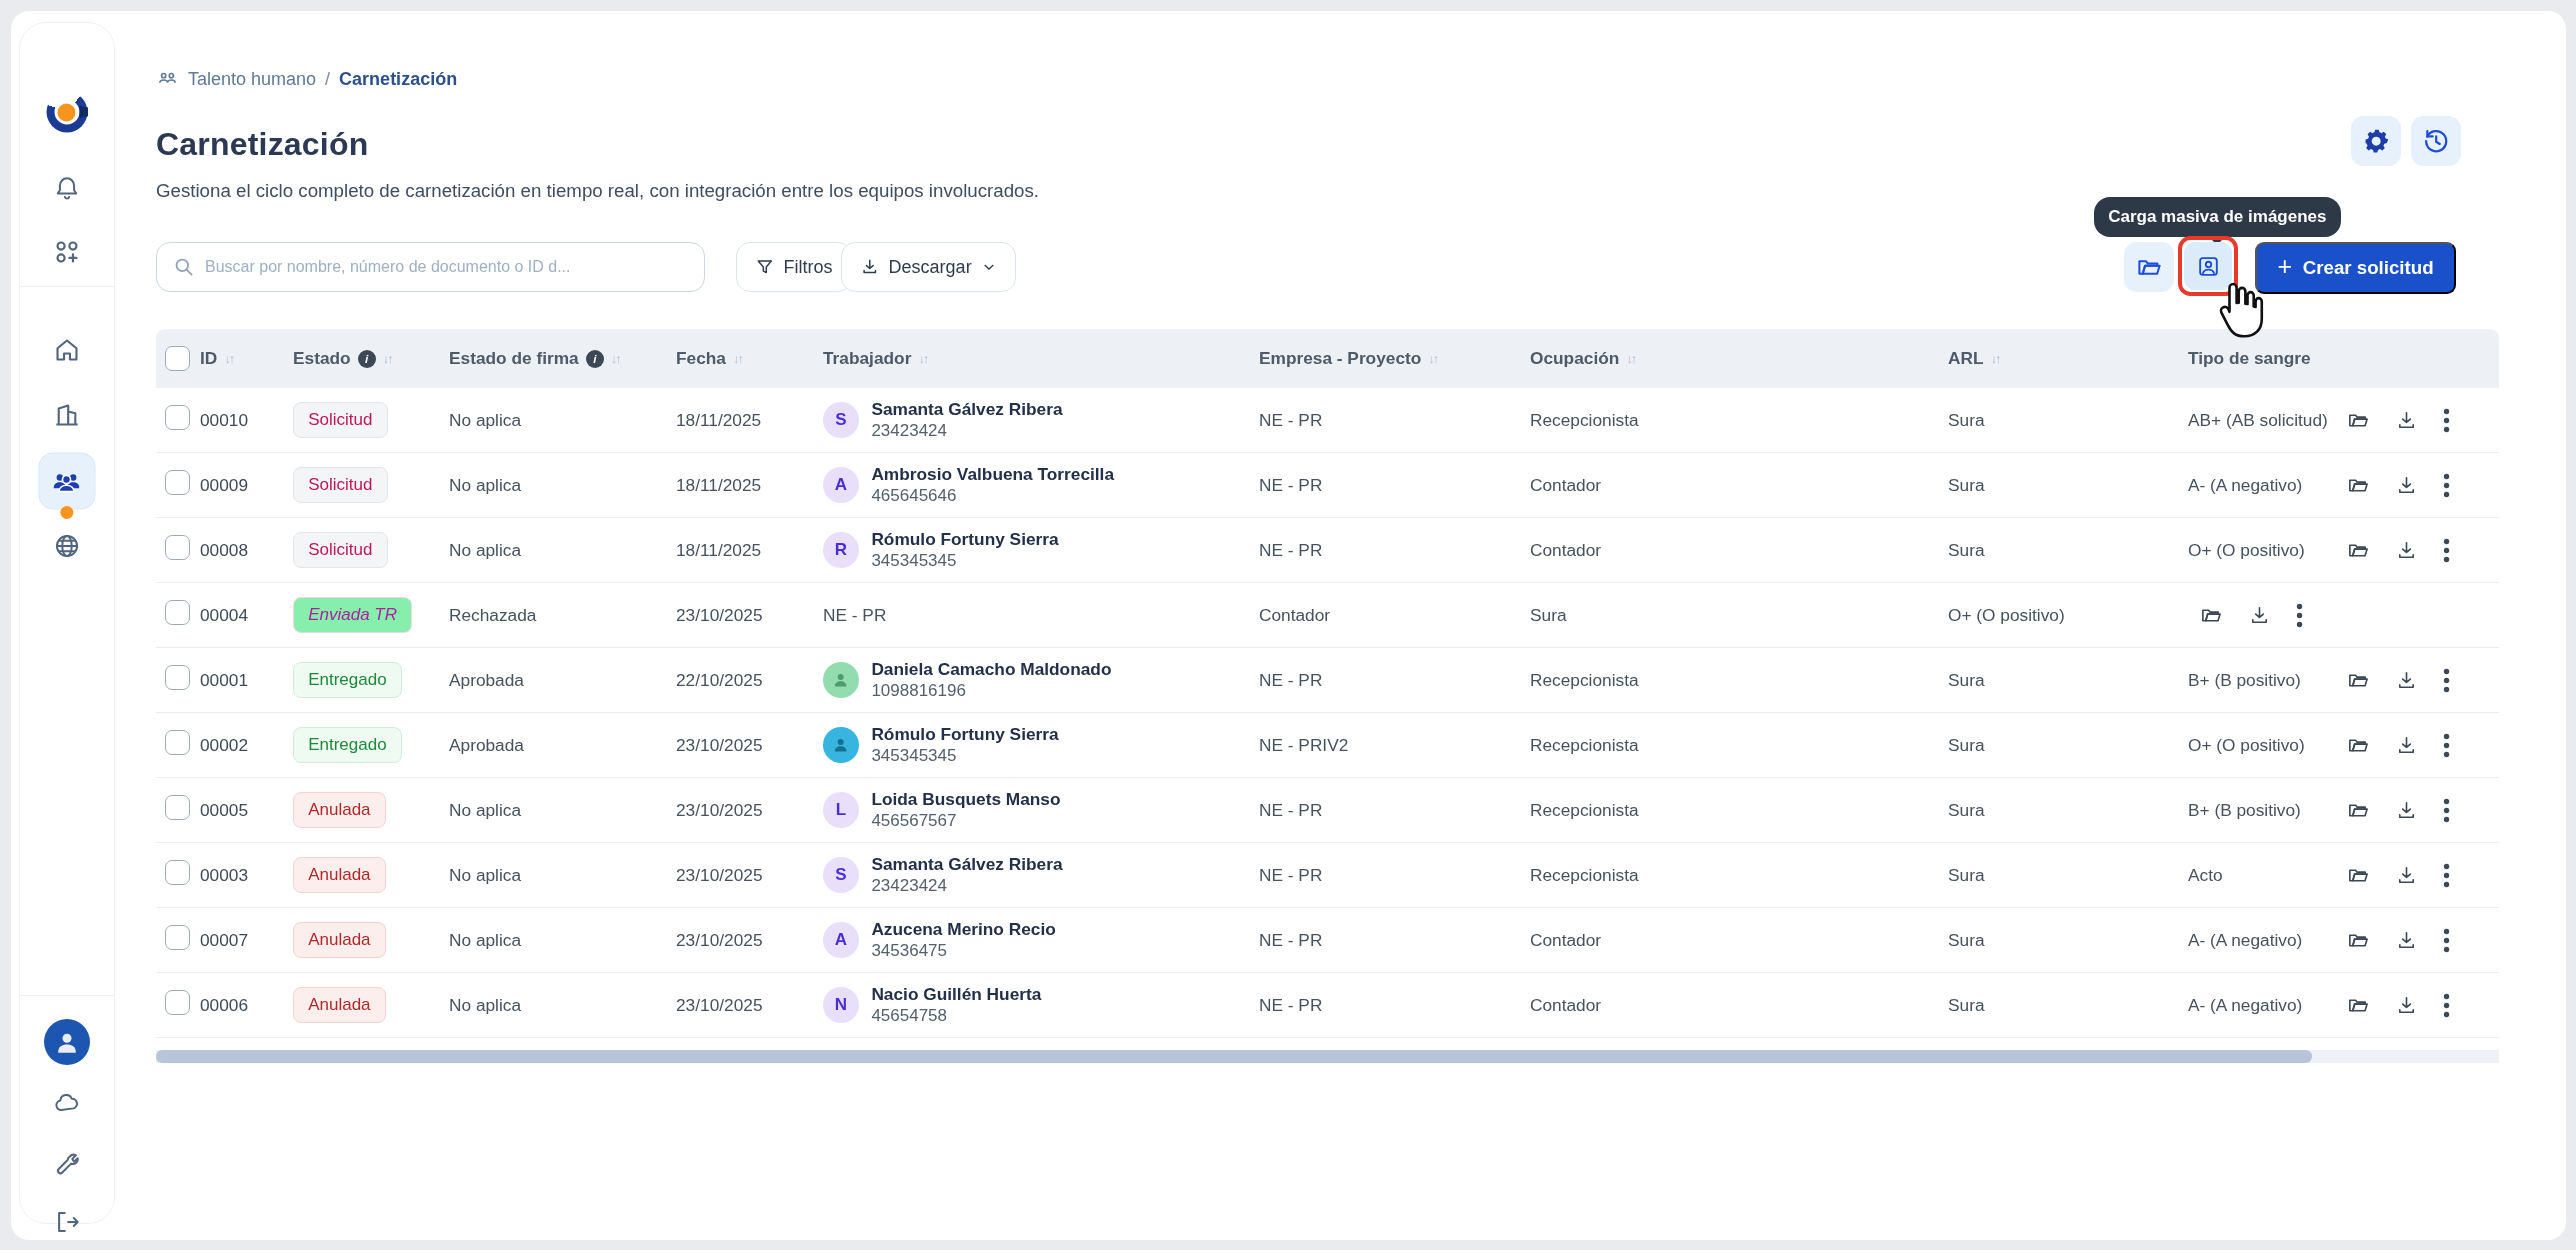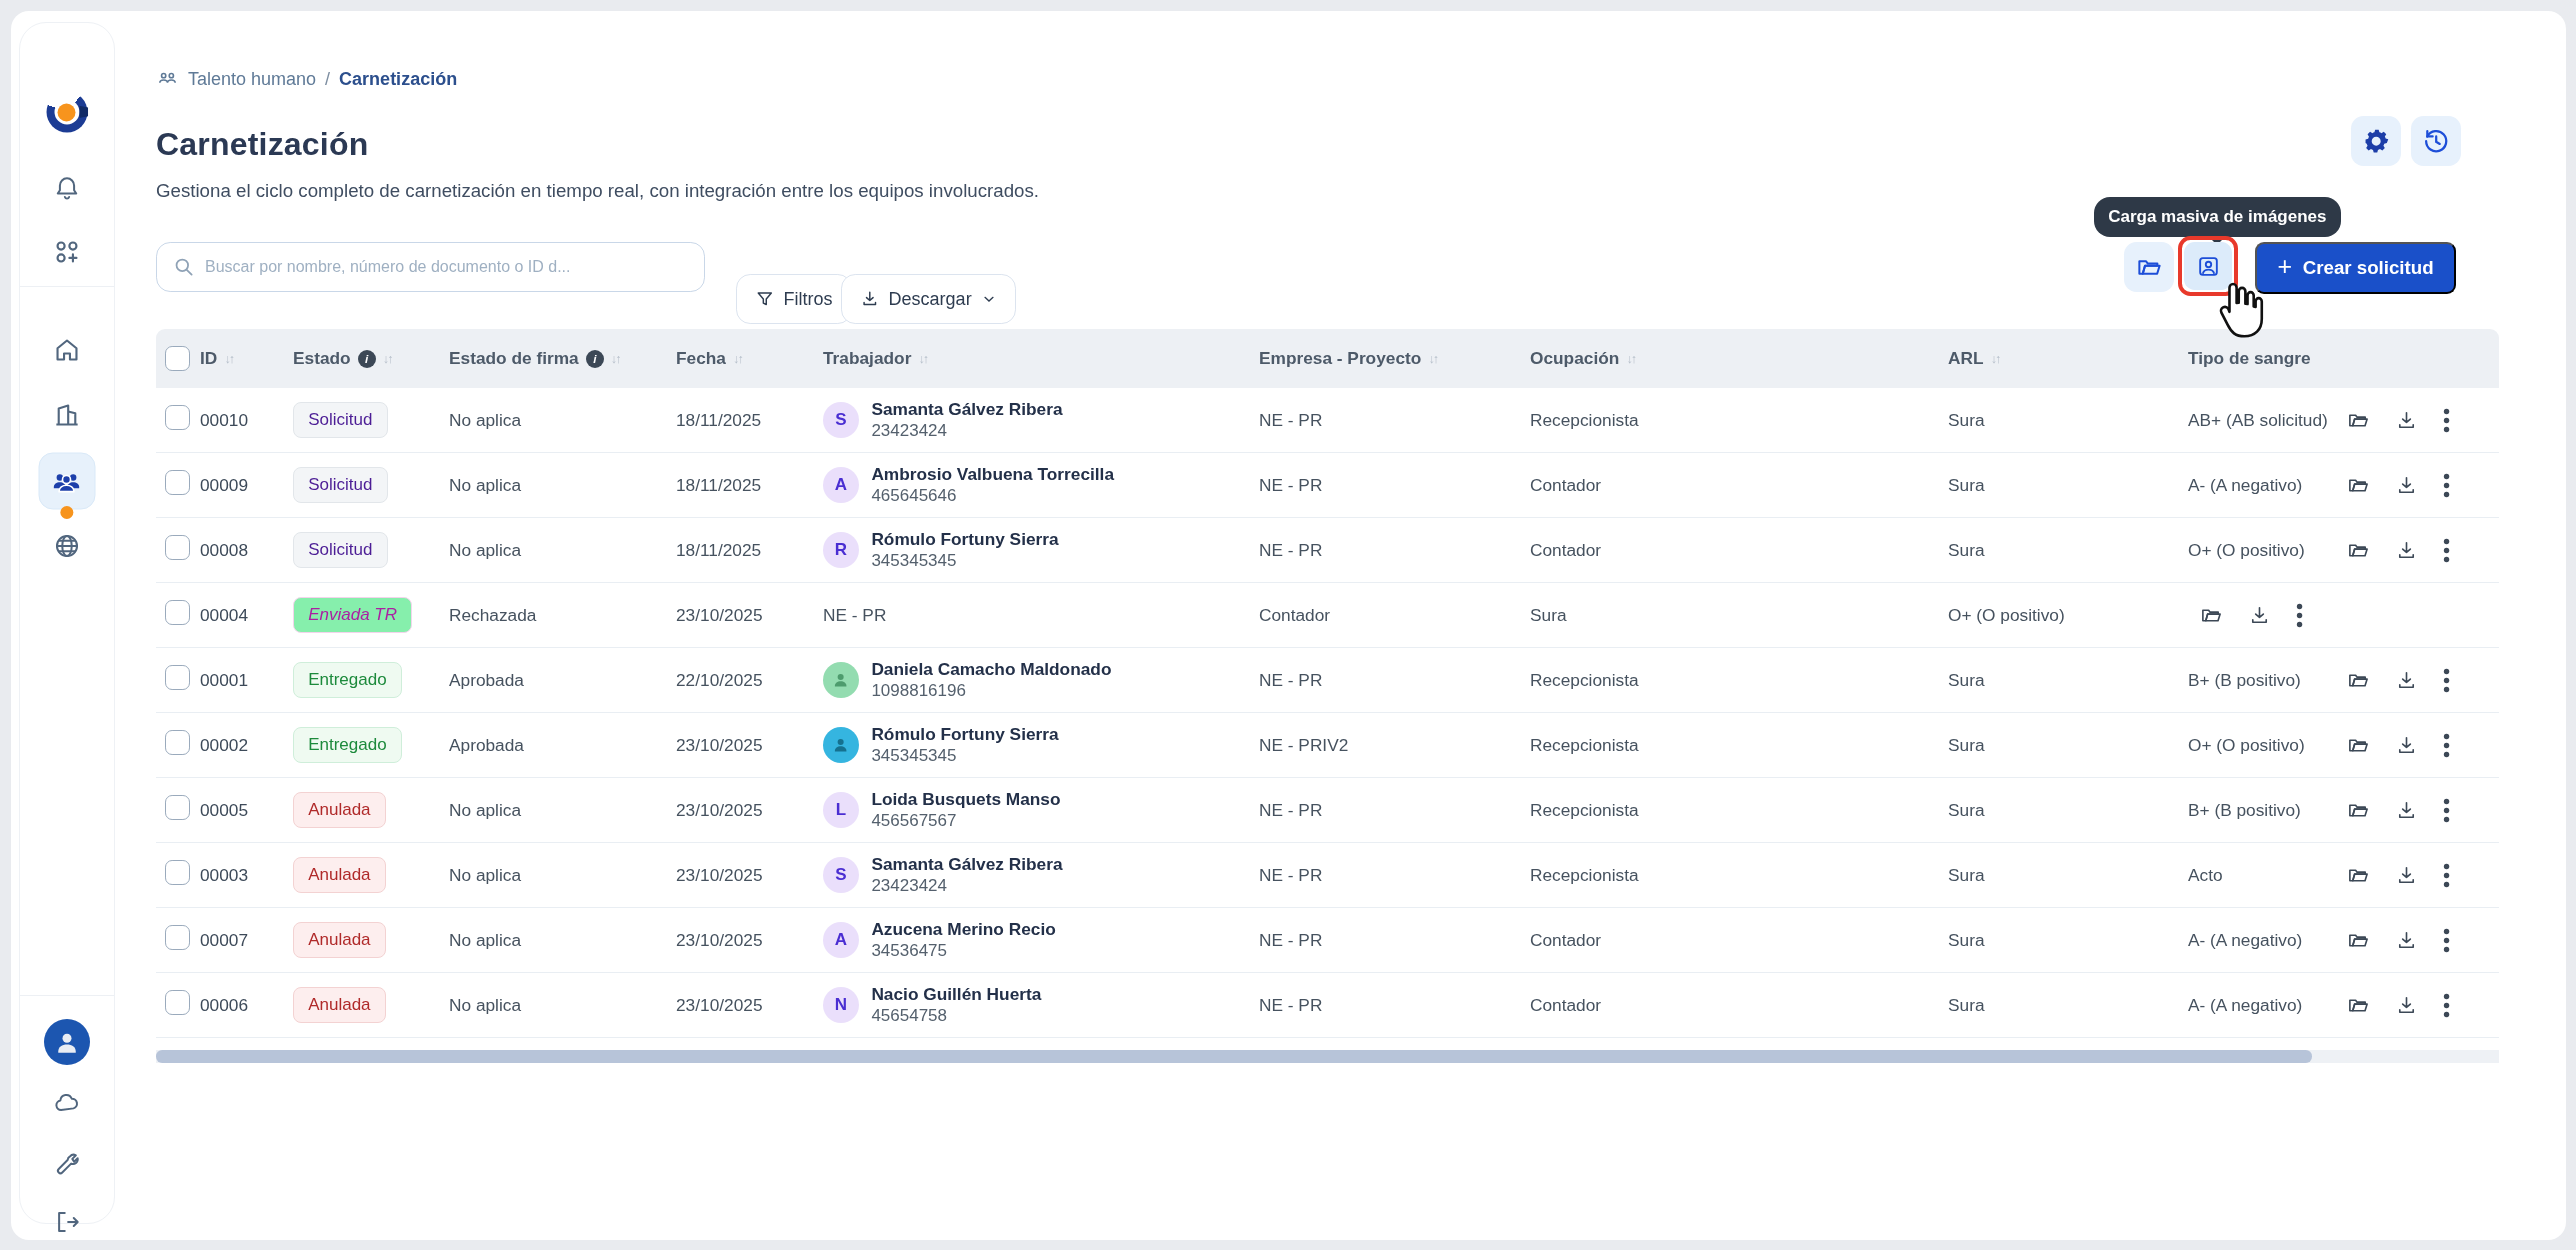--- a/index.html
+++ b/index.html
@@ -24,21 +24,21 @@
   .breadcrumb { position:absolute; left:156px; top:68px; display:flex; align-items:center; gap:9px; font-size:18px; color:#5f7a97; }
   .breadcrumb .crumb-current { color:#2c4f8d; font-weight:bold; }
   .breadcrumb .sep { color:#7c8da0; }
   .page-title { position:absolute; left:156px; top:126px; font-size:32px; font-weight:bold; color:#2b3954; letter-spacing:0.2px; }
   .page-subtitle { position:absolute; left:156px; top:180px; font-size:18.7px; color:#3f4d61; }
 
   
   .search-box { position:absolute; left:156px; top:242px; width:549px; height:50px; border:1.3px solid #c9d7e8; border-radius:14.2px; background:#fff; display:flex; align-items:center; padding:0 16px; gap:10.7px; }
   .search-box input { border:none; outline:none; font-size:16px; flex:1; font-family:"Liberation Sans",sans-serif; color:#44505e; background:transparent; }
   .search-box input::placeholder { color:#9fb0c2; }
-  .btn-light { position:absolute; top:242px; height:50px; border:1.3px solid #dce4ef; border-radius:14.2px; background:#fff; display:flex; align-items:center; gap:9px; padding:0 18px; font-size:18px; color:#2e3c50; cursor:pointer;margin-top:32px; }
+  .btn-light { position:absolute; top:242px; height:50px; border:1.3px solid #dce4ef; border-radius:14.2px; background:#fff; display:flex; align-items:center; gap:9px; padding:0 18px; font-size:18px; color:#2e3c50; cursor:pointer; }
   .btn-filtros { left:736px; }
   .btn-descargar { left:841px; }
 
   .icon-btn { position:absolute; width:50px; height:50px; border-radius:12.4px; background:#e7f1fc; display:flex; align-items:center; justify-content:center; cursor:pointer; }
   .btn-gear { left:2351px; top:116px; }
   .btn-history { left:2411px; top:116px; }
   .btn-folder { left:2124px; top:242px; }
   .img-btn-wrap { position:absolute; left:2178px; top:236px; width:60px; height:60px; border:4.4px solid #e8392b; border-radius:12.4px; display:flex; align-items:center; justify-content:center; }
   .btn-image { position:relative; width:48px; height:48px; border-radius:10.7px; background:#dcebfa; display:flex; align-items:center; justify-content:center; cursor:pointer; }
   .btn-primary { position:absolute; left:2255px; top:242px; width:201px; height:52px; border-radius:9px; background:#1a50c9; color:#fff; display:flex; align-items:center; justify-content:center; gap:10.7px; font-size:18.7px; font-weight:bold; cursor:pointer; }
@@ -55,21 +55,21 @@
   .thead { height:59px; background:#edf0f4; border-radius:9px 9px 0 0; font-size:17.3px; font-weight:bold; color:#4d5a69; }
   .th { display:flex; align-items:center; gap:7.1px; overflow:hidden; white-space:nowrap; }
   .sort { font-size:12.4px; color:#b6bfca; letter-spacing:-1.8px; font-weight:normal; }
   .info-i { width:18px; height:18px; border-radius:50%; background:#3c4856; color:#fff; font-size:11.6px; font-weight:bold; display:inline-flex; align-items:center; justify-content:center; font-style:italic; flex:none; }
   .trow { height:65px; border-bottom:0.9px solid #e9eef3; background:#fff; font-size:17.3px; color:#46525f; }
   .cell { overflow:hidden; white-space:nowrap; }
   .checkbox { width:25px; height:25px; border:1.3px solid #9aaabc; border-radius:7.1px; background:#fff; display:inline-block; cursor:pointer; }
   .c-check { padding-left:9px; }
   .c-id { color:#3d4a59; }
   .badge { display:inline-block; height:36px; line-height:34px; padding:0 14.2px; border-radius:8px; font-size:17px; }
-  .b-solicitud { background:#f3f5f7; border:0.9px solid #e2e6ea; color:#4c1d95; }
+  .b-solicitud { background:#f3f5f7; border:0.9px solid #e2e6ea; color:#be185d; }
   .b-enviada  { background:#86efac; border:0.9px solid #f3d4ec; color:#ab1fa2;font-style:italic; }
   .b-entregado{ background:#effaf1; border:0.9px solid #cfeeda; color:#1d8a3c; }
   .b-anulada  { background:#fdeeee; border:0.9px solid #f3d2d2; color:#b02a2a; }
   .c-worker { display:flex; align-items:center; gap:12.4px; }
   .w-avatar { width:36px; height:36px; border-radius:50%; flex:none; display:flex; align-items:center; justify-content:center; font-size:17px; font-weight:bold; }
   .a-initial { background:#eadffb; color:#4a2ed2; }
   .a-pink  { background:#f0919f; color:#a85262; }
   .a-green { background:#93dcb0; color:#4d9c6d; }
   .a-blue  { background:#35b5e0; color:#15718f; }
   .w-name { color:#233049; font-weight:bold; font-size:17.3px; line-height:1.3; }

